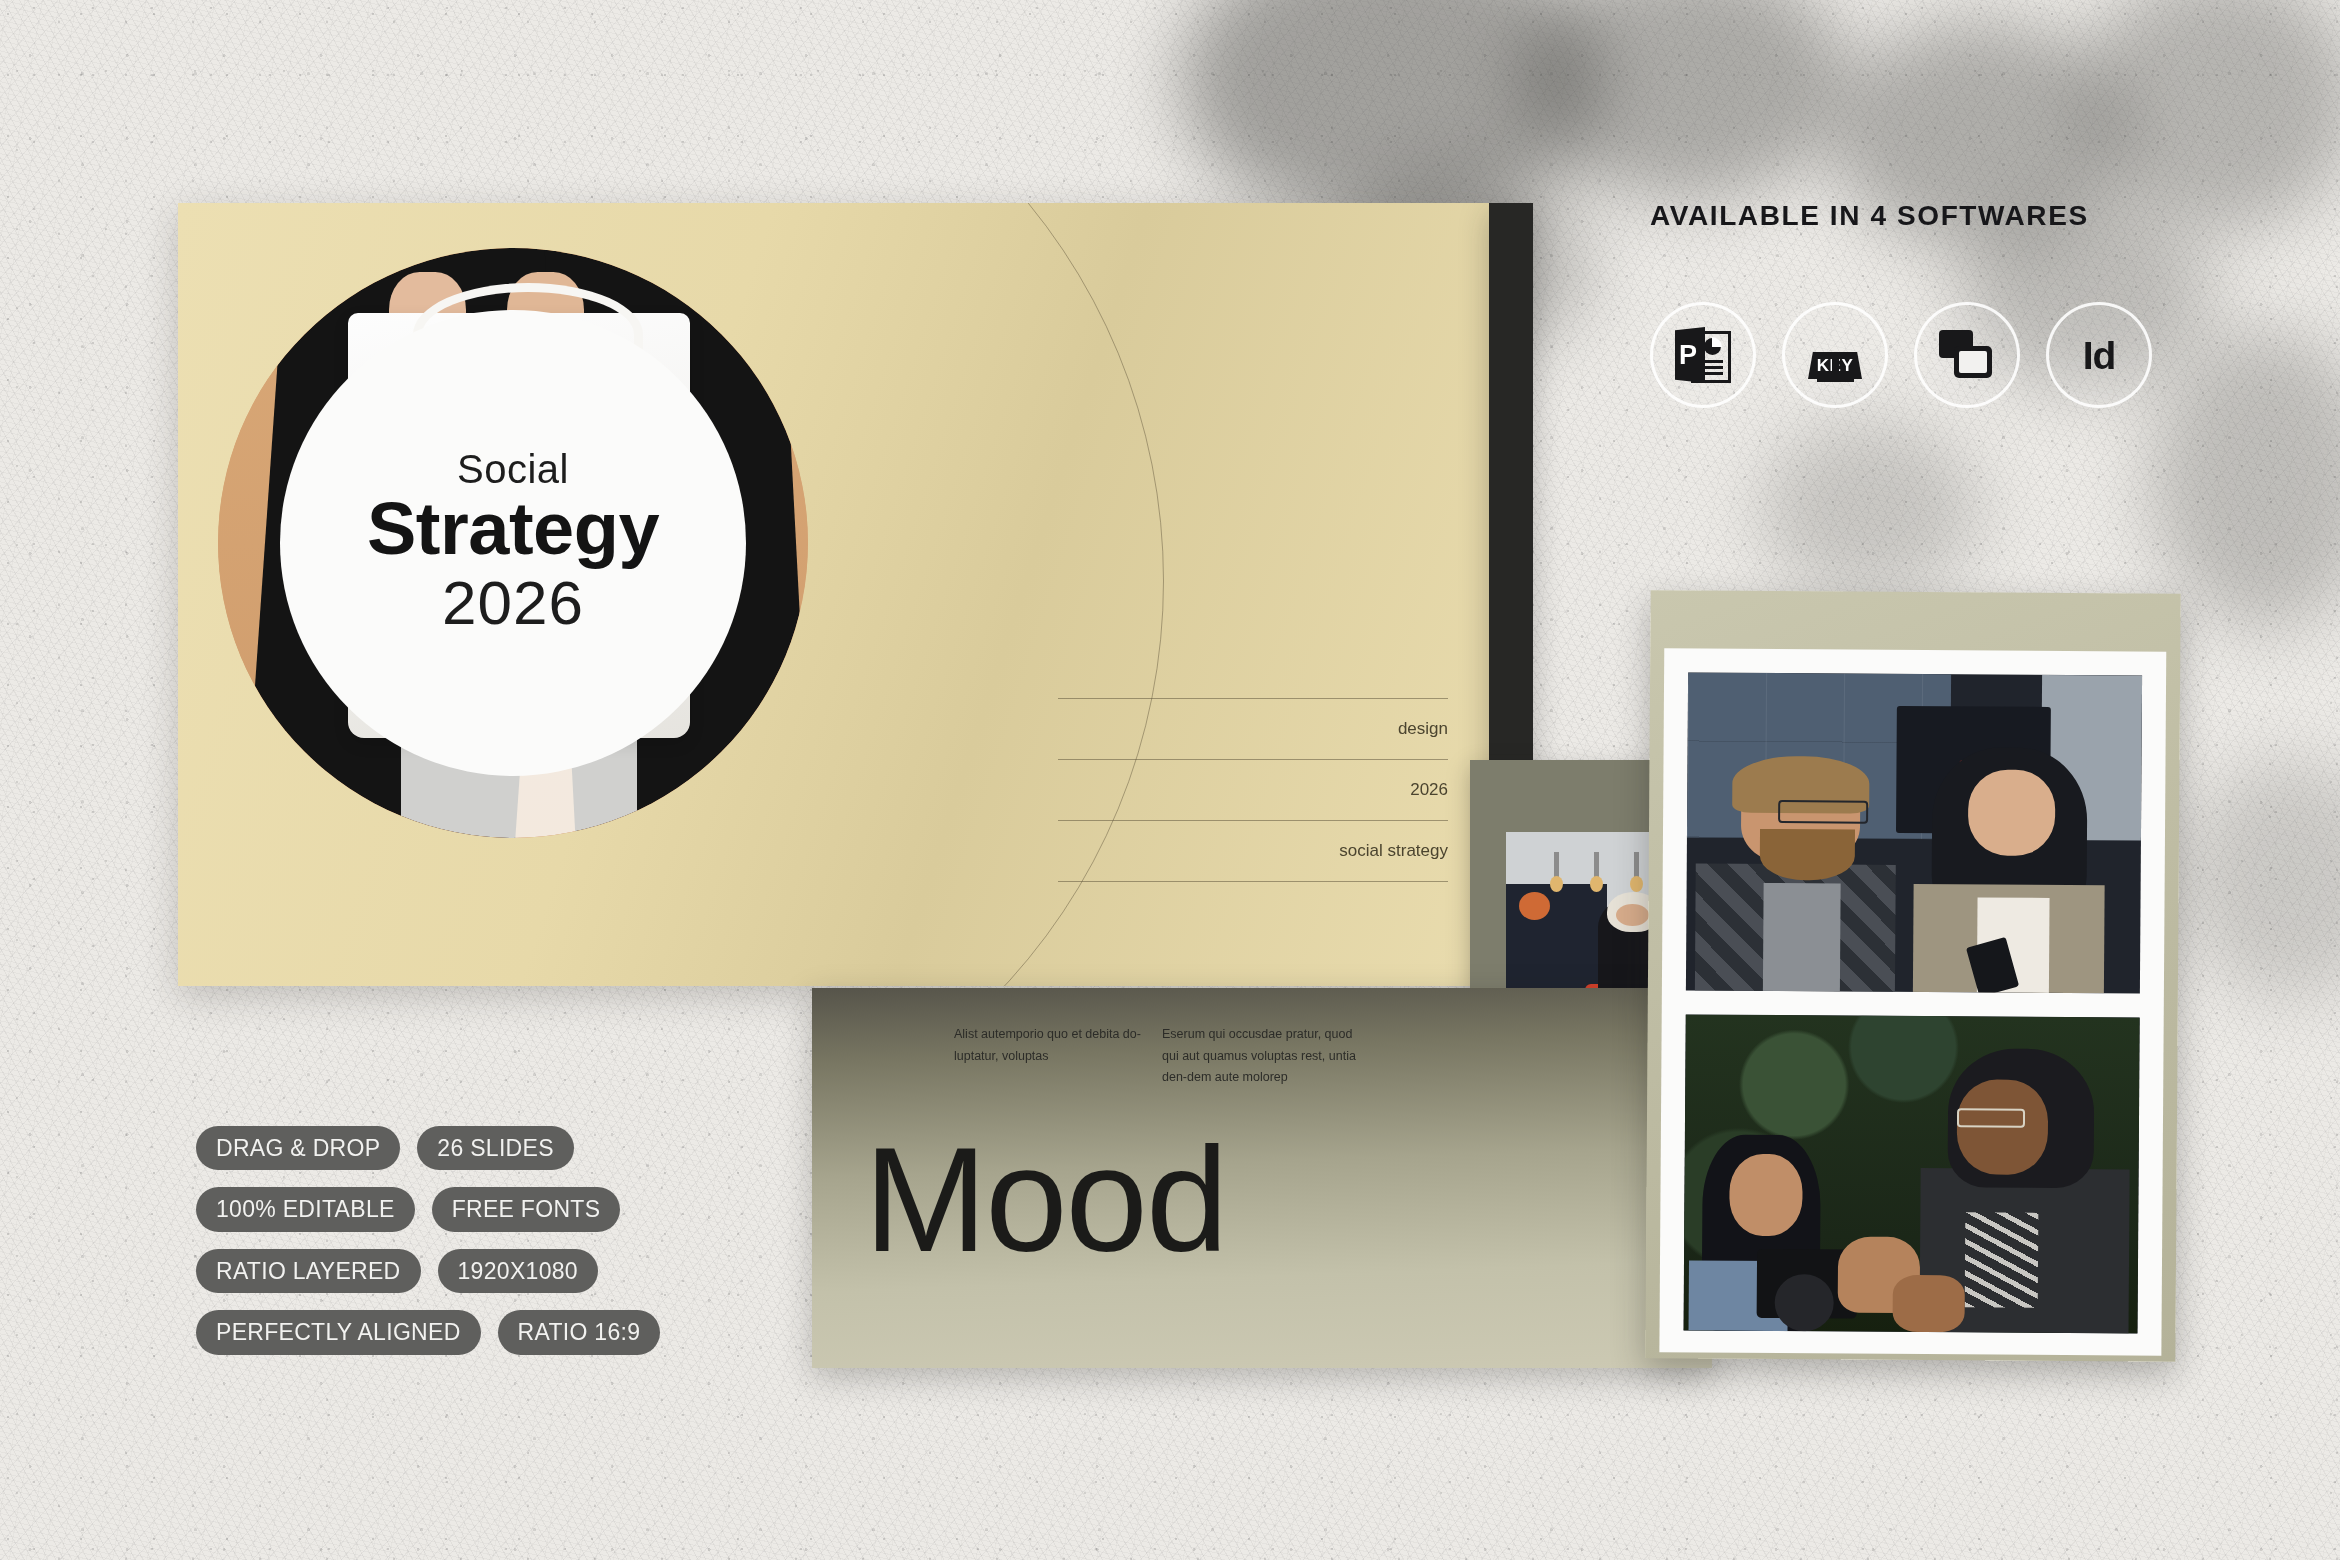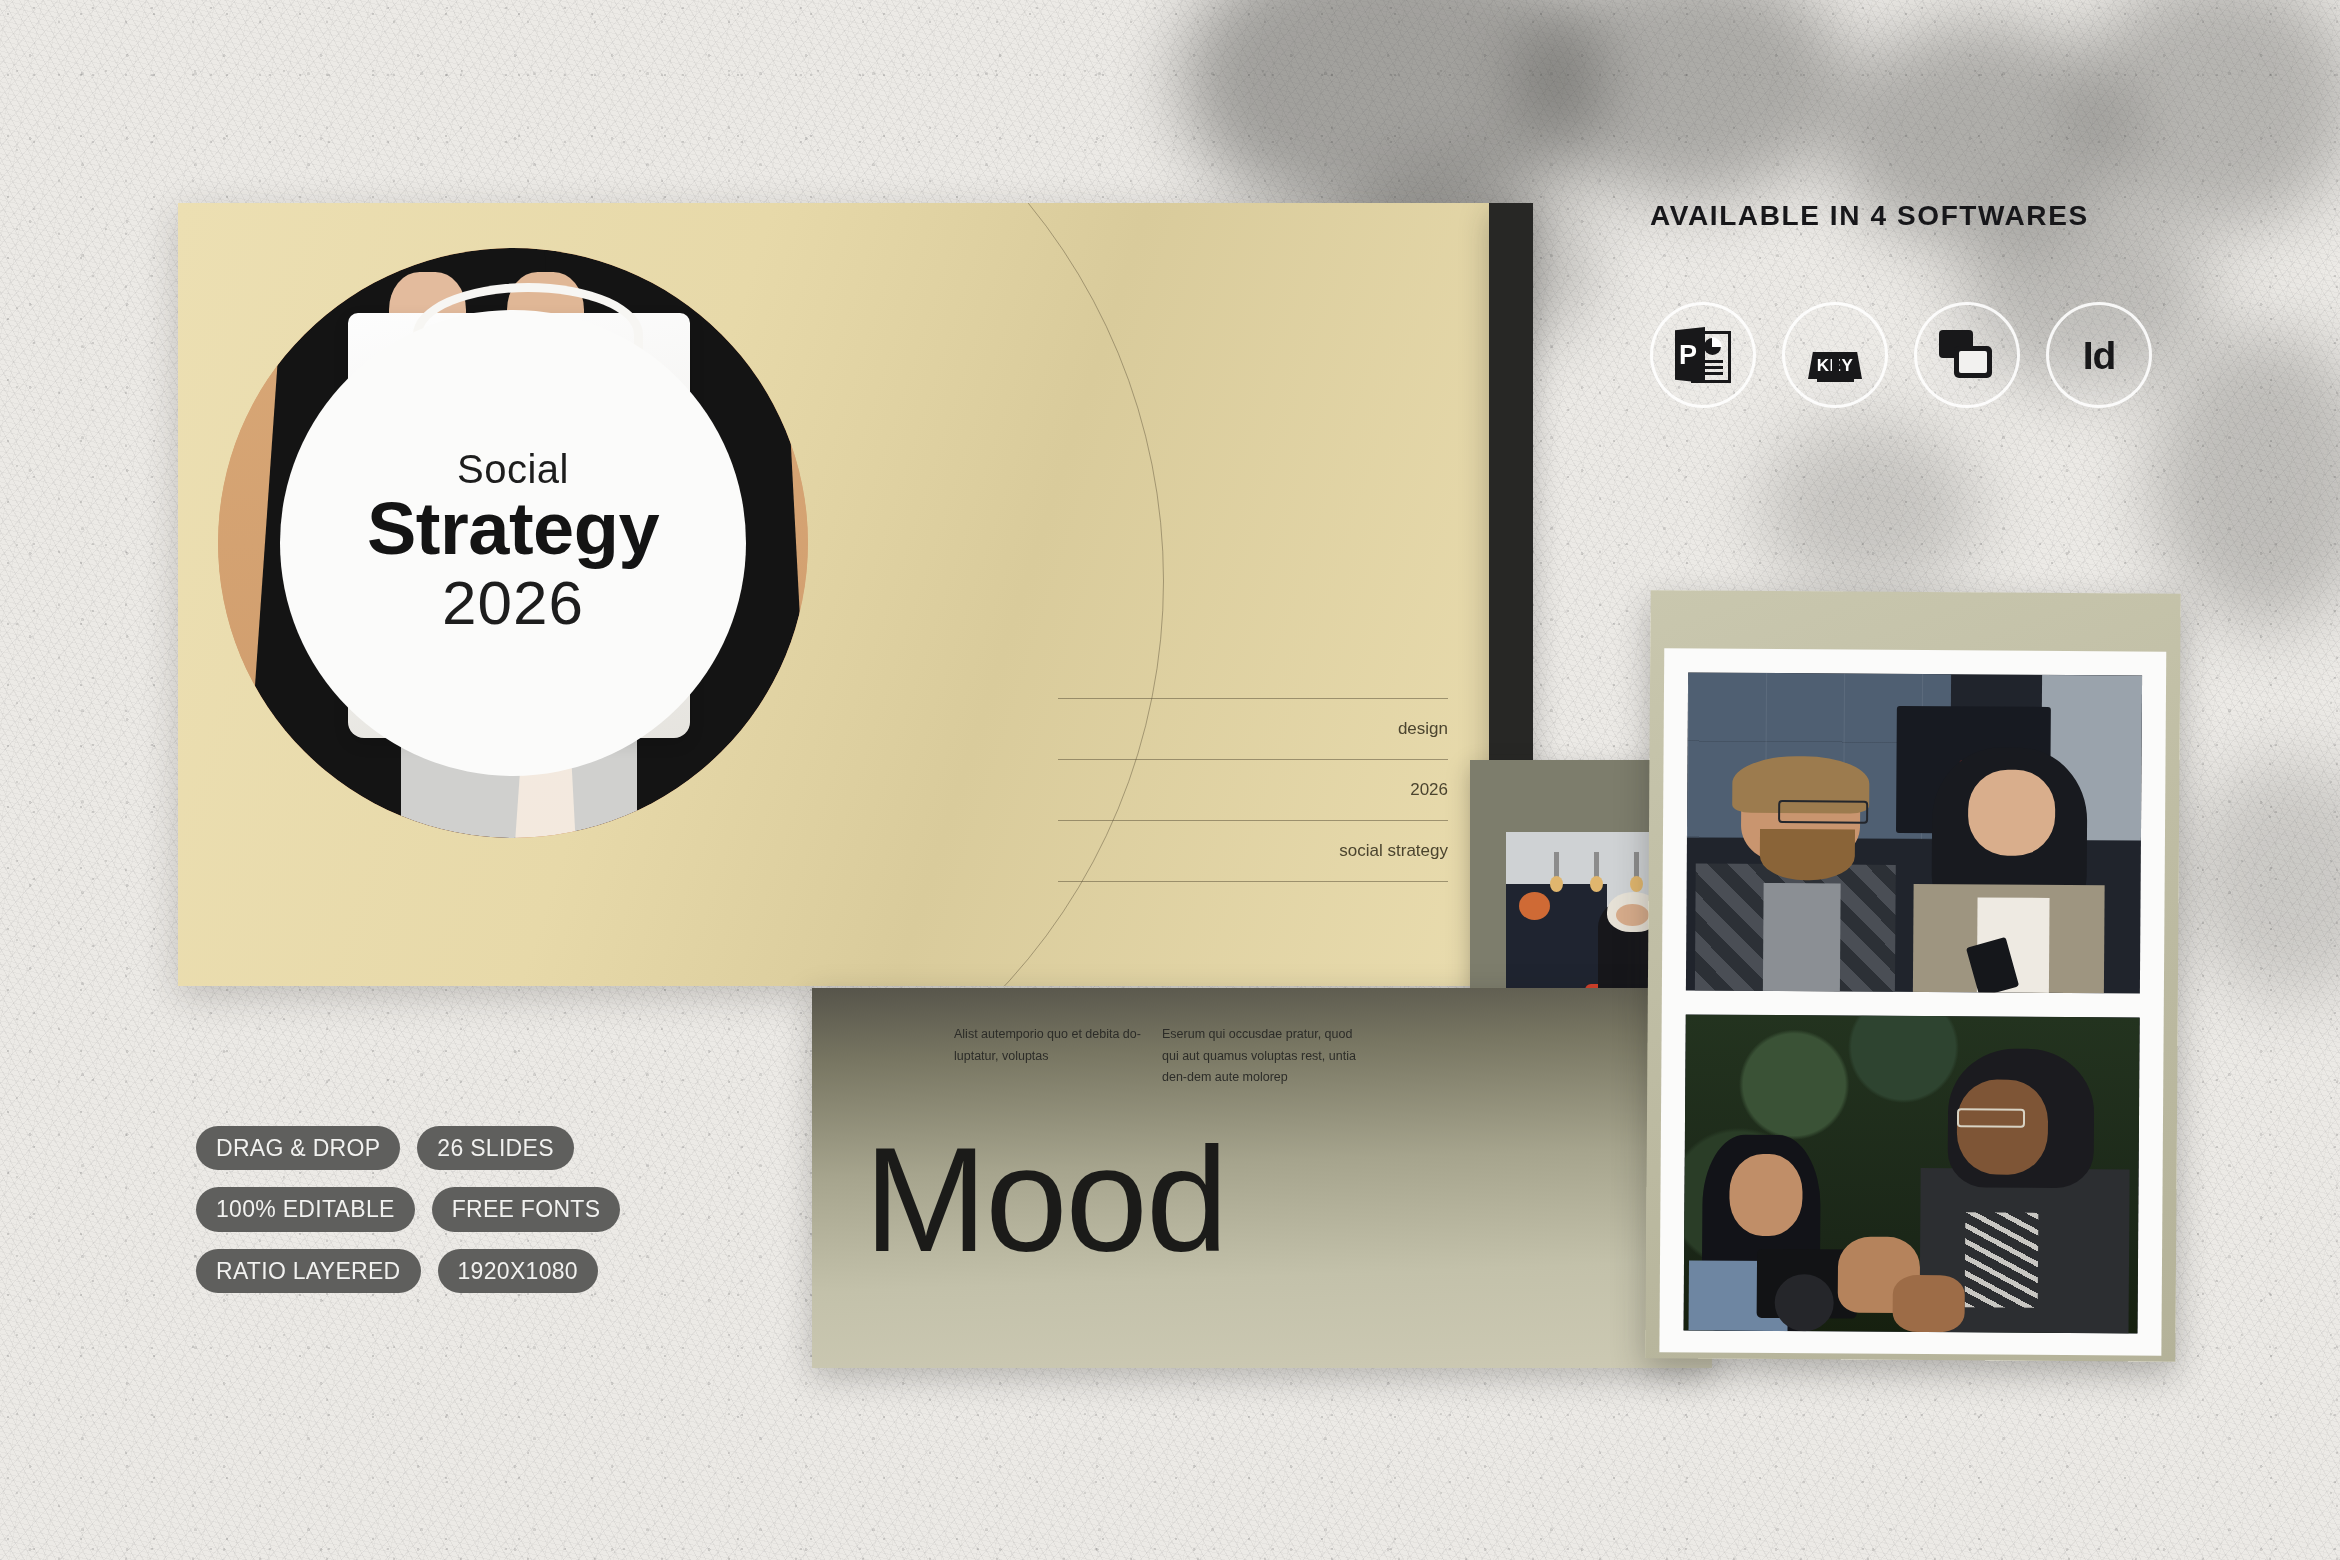--- a/index.html
+++ b/index.html
@@ -377,13 +377,17 @@
     <div class="badge">26 SLIDES</div>
   </div>
   <div class="badge-row">
     <div class="badge">100% EDITABLE</div>
     <div class="badge">FREE FONTS</div>
   </div>
   <div class="badge-row">
     <div class="badge">RATIO LAYERED</div>
     <div class="badge">1920X1080</div>
   </div>
+  <div class="badge-row">
+    <div class="badge">PERFECTLY ALIGNED</div>
+    <div class="badge">RATIO 16:9</div>
+  </div>
 </div>
 
 </body></html>

